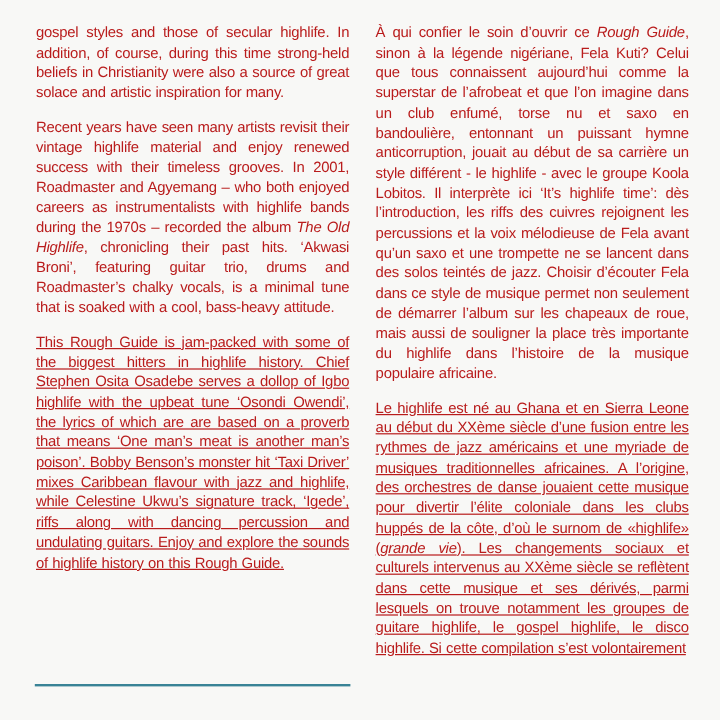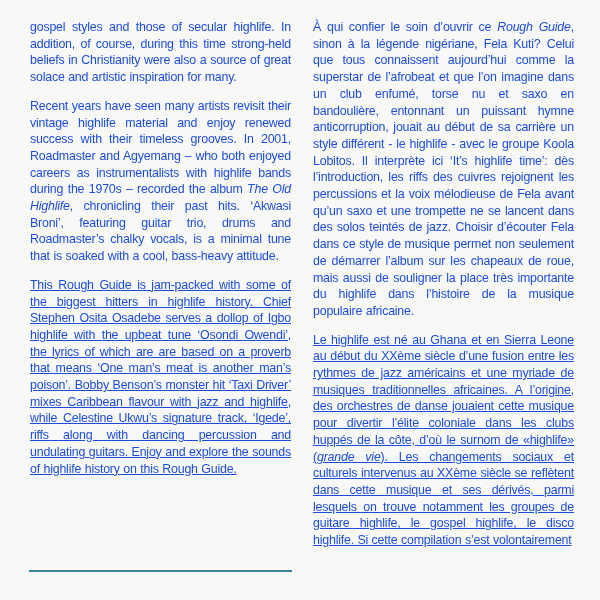--- a/index.html
+++ b/index.html
@@ -35,21 +35,21 @@
     position: absolute;
     left: 29px;
     top: 570px;
     width: 263px;
     height: 2px;
   }
 </style>
 </head>
 <body>
 
-<div class="page" style="background: rgb(248, 248, 246); color: #1d4ed8;">
+<div class="page" style="background: rgb(248, 248, 246); color: #b91c1c;">
   <div class="col col-left" id="left-col">
       <p><span>gospel styles and those of secular highlife. In addition, of course, during this time strong-held beliefs in Christianity were also a source of great solace and artistic inspiration for many.</span></p>
       <p><span>Recent years have seen many artists revisit their vintage highlife material and enjoy renewed success with their timeless grooves. In 2001, Roadmaster and Agyemang – who both enjoyed careers as instrumentalists with highlife bands during the 1970s – recorded the album </span><span class="italic">The Old Highlife</span><span>, chronicling their past hits. ‘Akwasi Broni’, featuring guitar trio, drums and Roadmaster’s chalky vocals, is a minimal tune that is soaked with a cool, bass-heavy attitude.</span></p>
       <p><span>This Rough Guide is jam-packed with some of the biggest hitters in highlife history. Chief Stephen Osita Osadebe serves a dollop of Igbo highlife with the upbeat tune ‘Osondi Owendi’, the lyrics of which are are based on a proverb that means ‘One man’s meat is another man’s poison’. Bobby Benson’s monster hit ‘Taxi Driver’ mixes Caribbean flavour with jazz and highlife, while Celestine Ukwu’s signature track, ‘Igede’, riffs along with dancing percussion and undulating guitars. Enjoy and explore the sounds of highlife history on this Rough Guide.</span></p>
     </div>
   <div class="col col-right" id="right-col">
       <p><span>À qui confier le soin d’ouvrir ce </span><span class="italic">Rough Guide</span><span>, sinon à la légende nigériane, Fela Kuti? Celui que tous connaissent aujourd’hui comme la superstar de l’afrobeat et que l’on imagine dans un club enfumé, torse nu et saxo en bandoulière, entonnant un puissant hymne anticorruption, jouait au début de sa carrière un style différent - le highlife - avec le groupe Koola Lobitos. Il interprète ici ‘It’s highlife time’: dès l’introduction, les riffs des cuivres rejoignent les percussions et la voix mélodieuse de Fela avant qu’un saxo et une trompette ne se lancent dans des solos teintés de jazz. Choisir d’écouter Fela dans ce style de musique permet non seulement de démarrer l’album sur les chapeaux de roue, mais aussi de souligner la place très importante du highlife dans l’histoire de la musique populaire africaine.</span></p>
       <p><span>Le highlife est né au Ghana et en Sierra Leone au début du XXème siècle d’une fusion entre les rythmes de jazz américains et une myriade de musiques traditionnelles africaines. A l’origine, des orchestres de danse jouaient cette musique pour divertir l’élite coloniale dans les clubs huppés de la côte, d’où le surnom de «highlife» (</span><span class="italic">grande vie</span><span>). Les changements sociaux et culturels intervenus au XXème siècle se reflètent dans cette musique et ses dérivés, parmi lesquels on trouve notamment les groupes de guitare highlife, le gospel highlife, le disco highlife. Si cette compilation s’est volontairement</span></p>
     </div>
   <div class="divider" id="divider" style="background: rgb(58, 131, 150);"></div>

